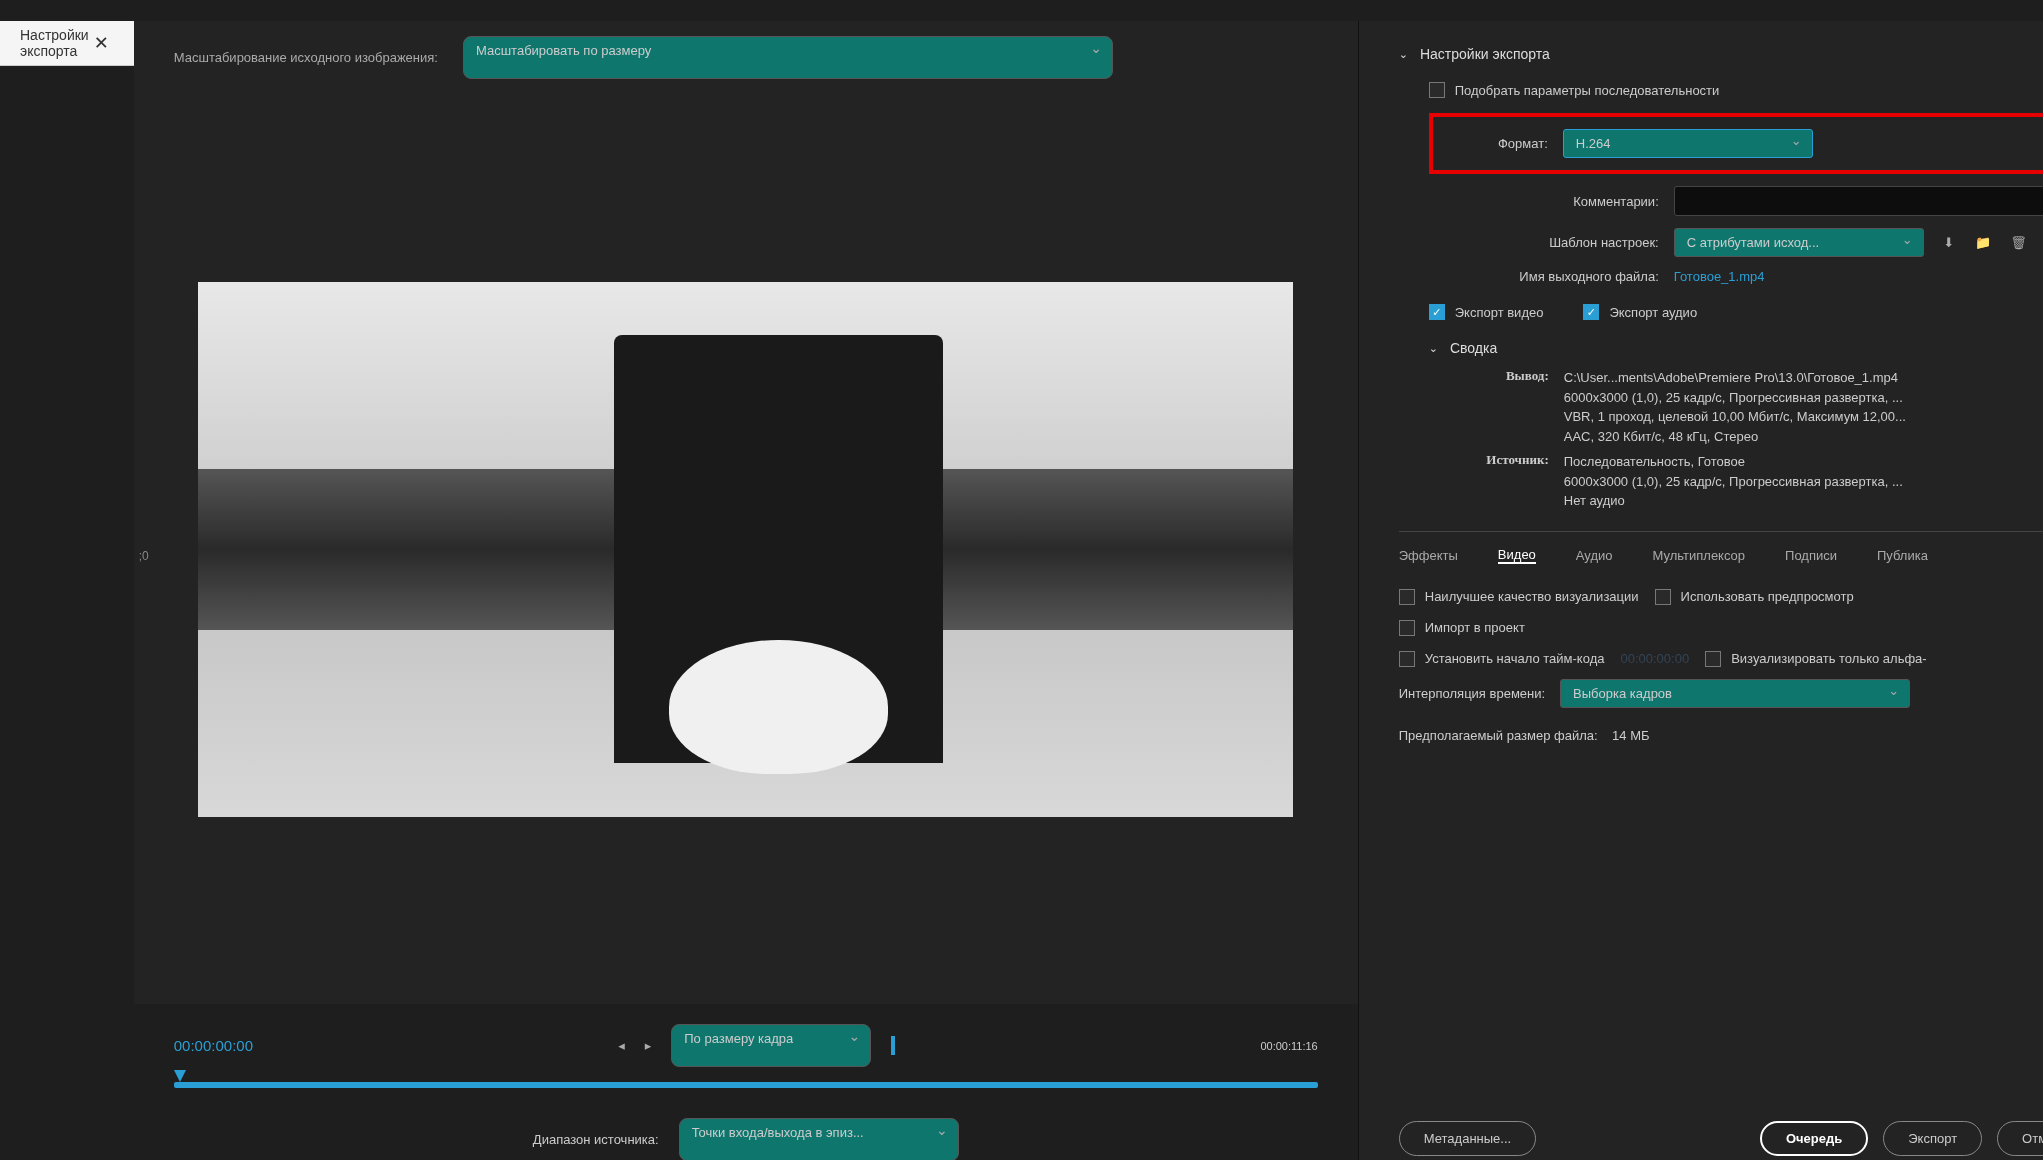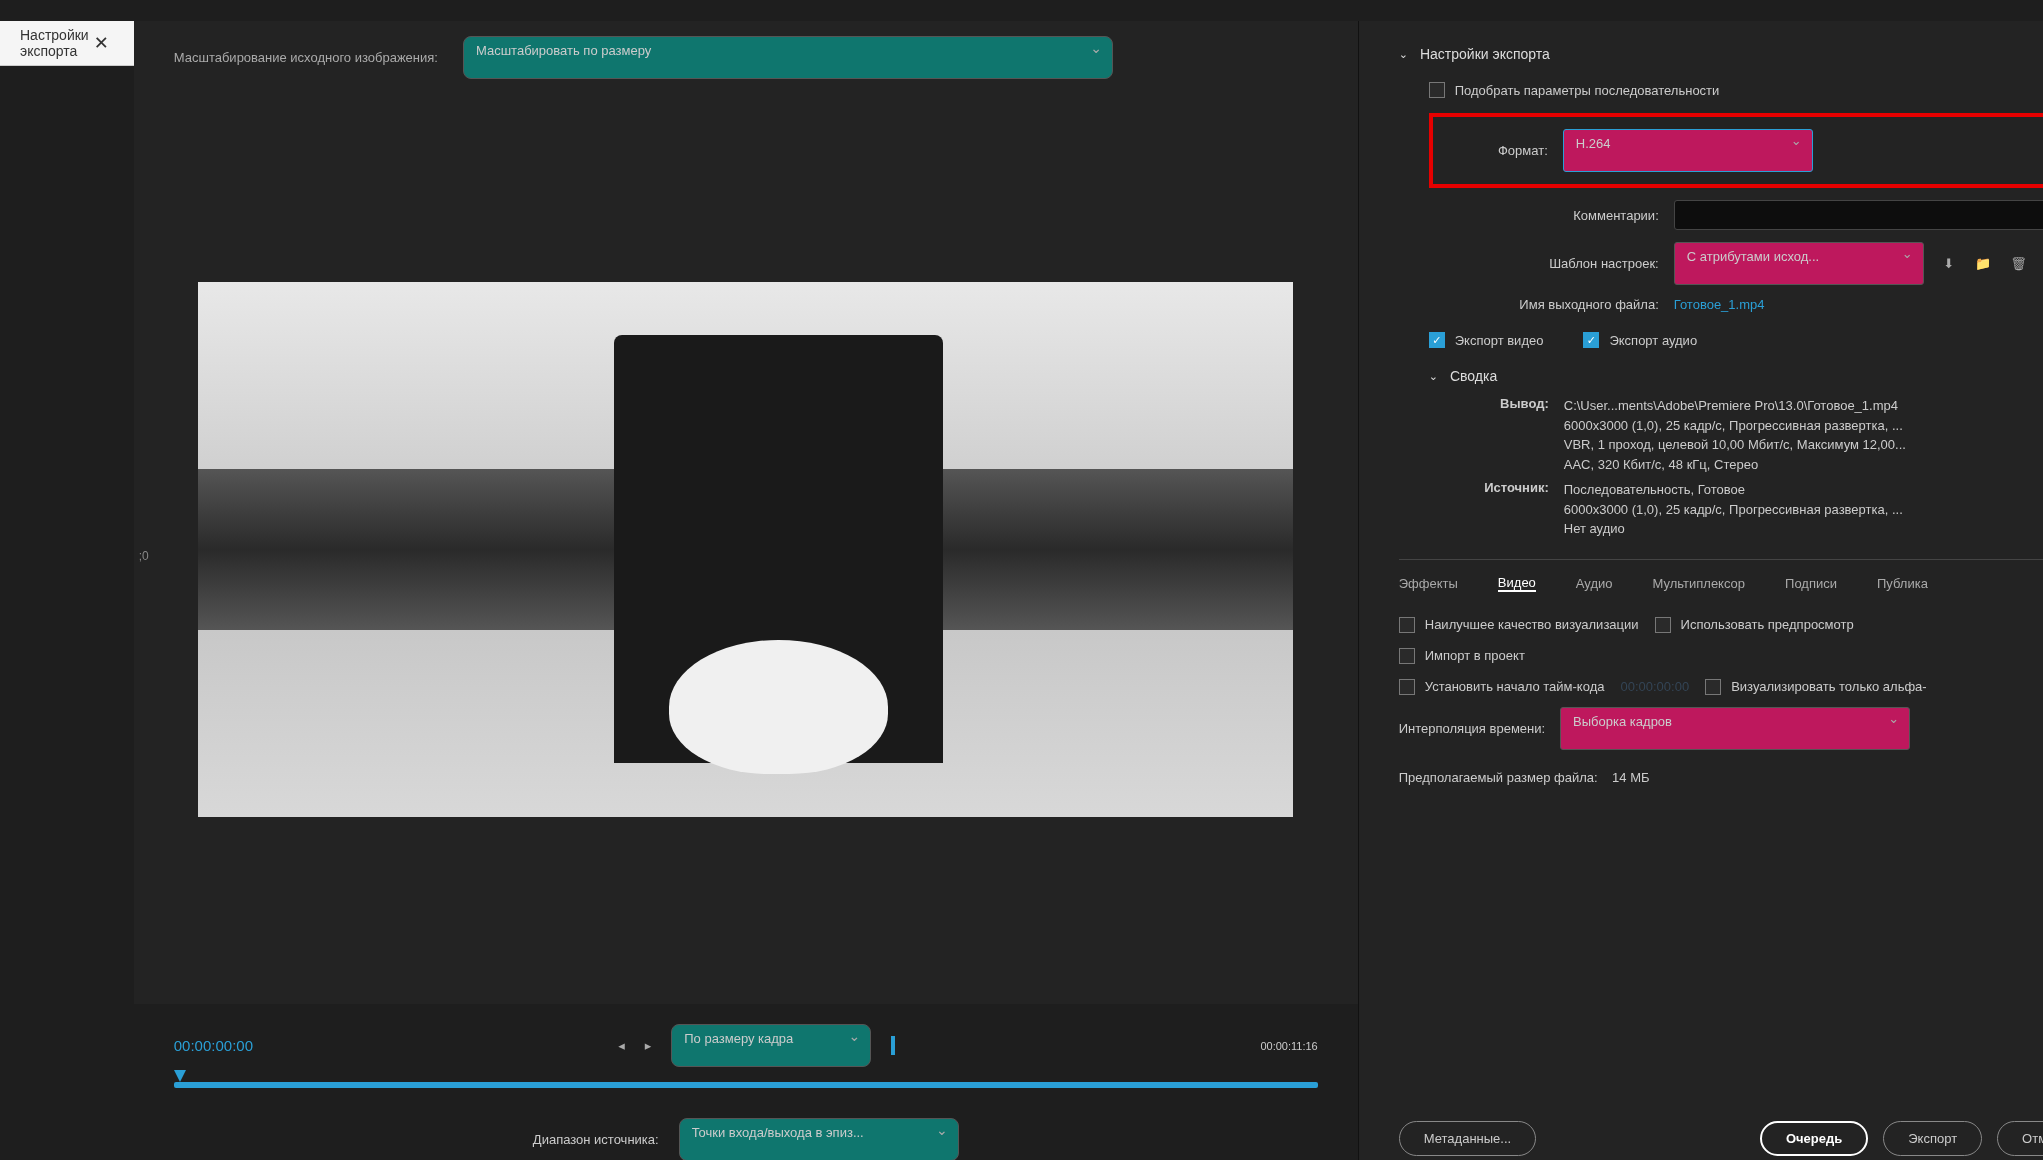--- a/index.html
+++ b/index.html
@@ -35,31 +35,31 @@
 .timeline-bar::before { content: ""; position: absolute; left: 0; top: -12px; width: 0; height: 0; border-left: 6px solid transparent; border-right: 6px solid transparent; border-top: 12px solid #2a9fd6; }
 .tl-row2 { display: flex; align-items: center; justify-content: center; gap: 20px; padding-top: 15px; }
 .right-content { padding: 25px 40px; flex: 1; overflow-y: auto; }
 .section-header { display: flex; align-items: center; gap: 12px; color: #ddd; font-size: 14px; margin-bottom: 20px; }
 .chevron { font-size: 11px; }
 .checkbox-row { display: flex; align-items: center; gap: 10px; margin: 15px 0 15px 30px; color: #ccc; }
 .checkbox { width: 16px; height: 16px; border: 1px solid #777; background: #2a2a2a; display: inline-flex; align-items: center; justify-content: center; font-size: 11px; color: #fff; }
 .checkbox.checked { background: #2a9fd6; border-color: #2a9fd6; }
 .form-row { display: flex; align-items: center; margin: 12px 0 12px 30px; gap: 15px; }
 .form-label { width: 230px; text-align: right; color: #ccc; }
-.select-box { background: #be185d; border: 1px solid #2a9fd6; border-radius: 3px; padding: 6px 35px 20px 12px; color: #ccc; min-width: 250px; position: relative; }
+.select-box { background: #0f766e; border: 1px solid #2a9fd6; border-radius: 3px; padding: 6px 35px 6px 12px; color: #ccc; min-width: 250px; position: relative; }
 .select-box::after { content: "⌄"; position: absolute; right: 10px; top: 3px; color: #aaa; }
 .select-box.normal { border-color: #555; }
 .highlight-box { border: 4px solid #e60000; padding: 12px 15px; margin: 10px 20px 10px 30px; }
 .highlight-box .form-row { margin: 0; }
 .text-input { background: #0d0d0d; border: 1px solid #444; border-radius: 3px; padding: 6px 12px; color: #ccc; min-width: 420px; height: 30px; }
 .link-text { color: #2a9fd6; cursor: pointer; }
 .export-checks { display: flex; gap: 40px; margin: 20px 0 20px 30px; }
 .summary { margin: 15px 0 15px 30px; }
 .summary-row { display: flex; margin: 6px 0; font-size: 13px; }
-.summary-label { width: 120px; text-align: right; color: #ccc; font-weight: bold; margin-right: 15px; }
+.summary-label { width: 120px; text-align: right; color: #ccc; font-weight: bold; margin-right: 15px; font-family: Liberation Serif, serif; }
 .summary-text { color: #ccc; flex: 1; line-height: 1.5; }
 .sub-tabs { display: flex; gap: 40px; padding: 15px 0 12px; border-top: 1px solid #444; margin-top: 20px; align-items: center; overflow: hidden; white-space: nowrap; }
 .sub-tab { color: #aaa; cursor: pointer; }
 .sub-tab.active { color: #fff; border-bottom: 2px solid #fff; padding-bottom: 0; }
 .arrow-right { color: #ccc; font-size: 16px; margin-left: auto; }
 .opts-row { display: flex; align-items: center; gap: 16px; margin: 12px 0; flex-wrap: wrap; }
 .tc-text { color: #345; }
 .filesize-row { margin: 20px 0; color: #ccc; }
 .buttons-row { display: flex; gap: 15px; padding: 15px 40px 25px; }
 .btn { padding: 8px 24px; border: 1px solid #888; border-radius: 20px; background: transparent; color: #ccc; cursor: pointer; font-size: 13px; }

